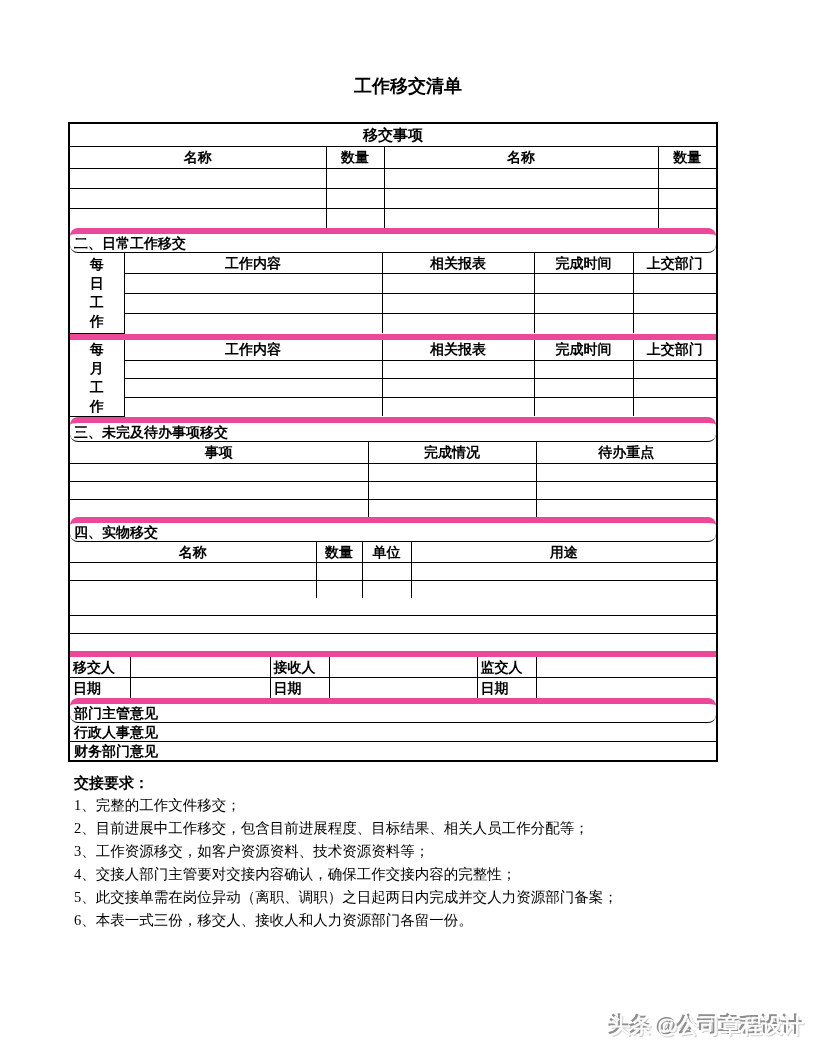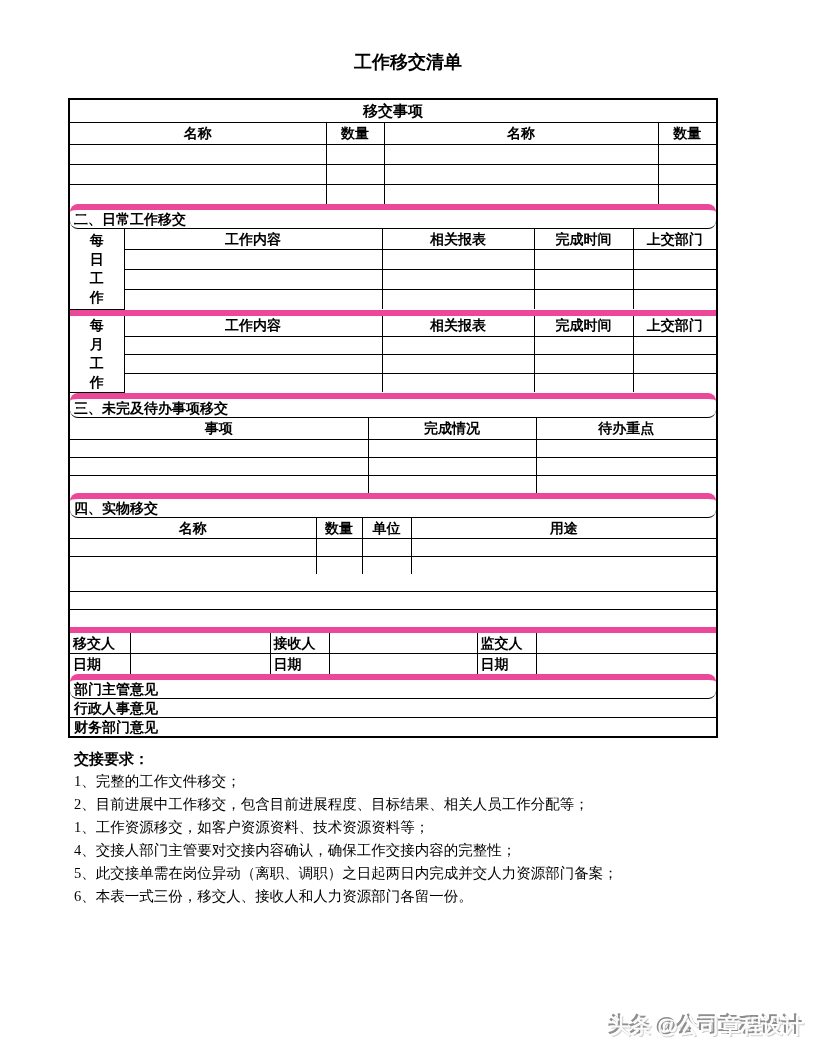--- a/index.html
+++ b/index.html
@@ -21,21 +21,21 @@
     font-weight: bold;
     letter-spacing: -4px;
     white-space: nowrap;
     color: #d6d6d6;
     transform: rotate(-34deg);
     z-index: -1;
     pointer-events: none;
   }
   .title {
     margin: 0;
-    padding-top: 52px;
+    padding-top: 76px;
     text-align: center;
     font-size: 18px;
     line-height: 20px;
     font-weight: bold;
   }
   .form {
     margin: 26px 0 0 68px;
     width: 650px;
     border: 2px solid #000;
     box-sizing: border-box;
@@ -325,21 +325,21 @@
 
     <div class="row op bt">部门主管意见</div>
     <div class="row op">行政人事意见</div>
     <div class="row op">财务部门意见</div>
   </div>
 
   <div class="reqs">
     <div class="req-head">交接要求：</div>
     <div class="req-item">1、完整的工作文件移交；</div>
     <div class="req-item">2、目前进展中工作移交，包含目前进展程度、目标结果、相关人员工作分配等；</div>
-    <div class="req-item">1、工作资源移交，如客户资源资料、技术资源资料等；</div>
+    <div class="req-item">3、工作资源移交，如客户资源资料、技术资源资料等；</div>
     <div class="req-item">4、交接人部门主管要对交接内容确认，确保工作交接内容的完整性；</div>
     <div class="req-item">5、此交接单需在岗位异动（离职、调职）之日起两日内完成并交人力资源部门备案；</div>
     <div class="req-item">6、本表一式三份，移交人、接收人和人力资源部门各留一份。</div>
   </div>
 
   <div class="credit">头条 @公司章程设计</div>
 
 </div>
 
 </body></html>

